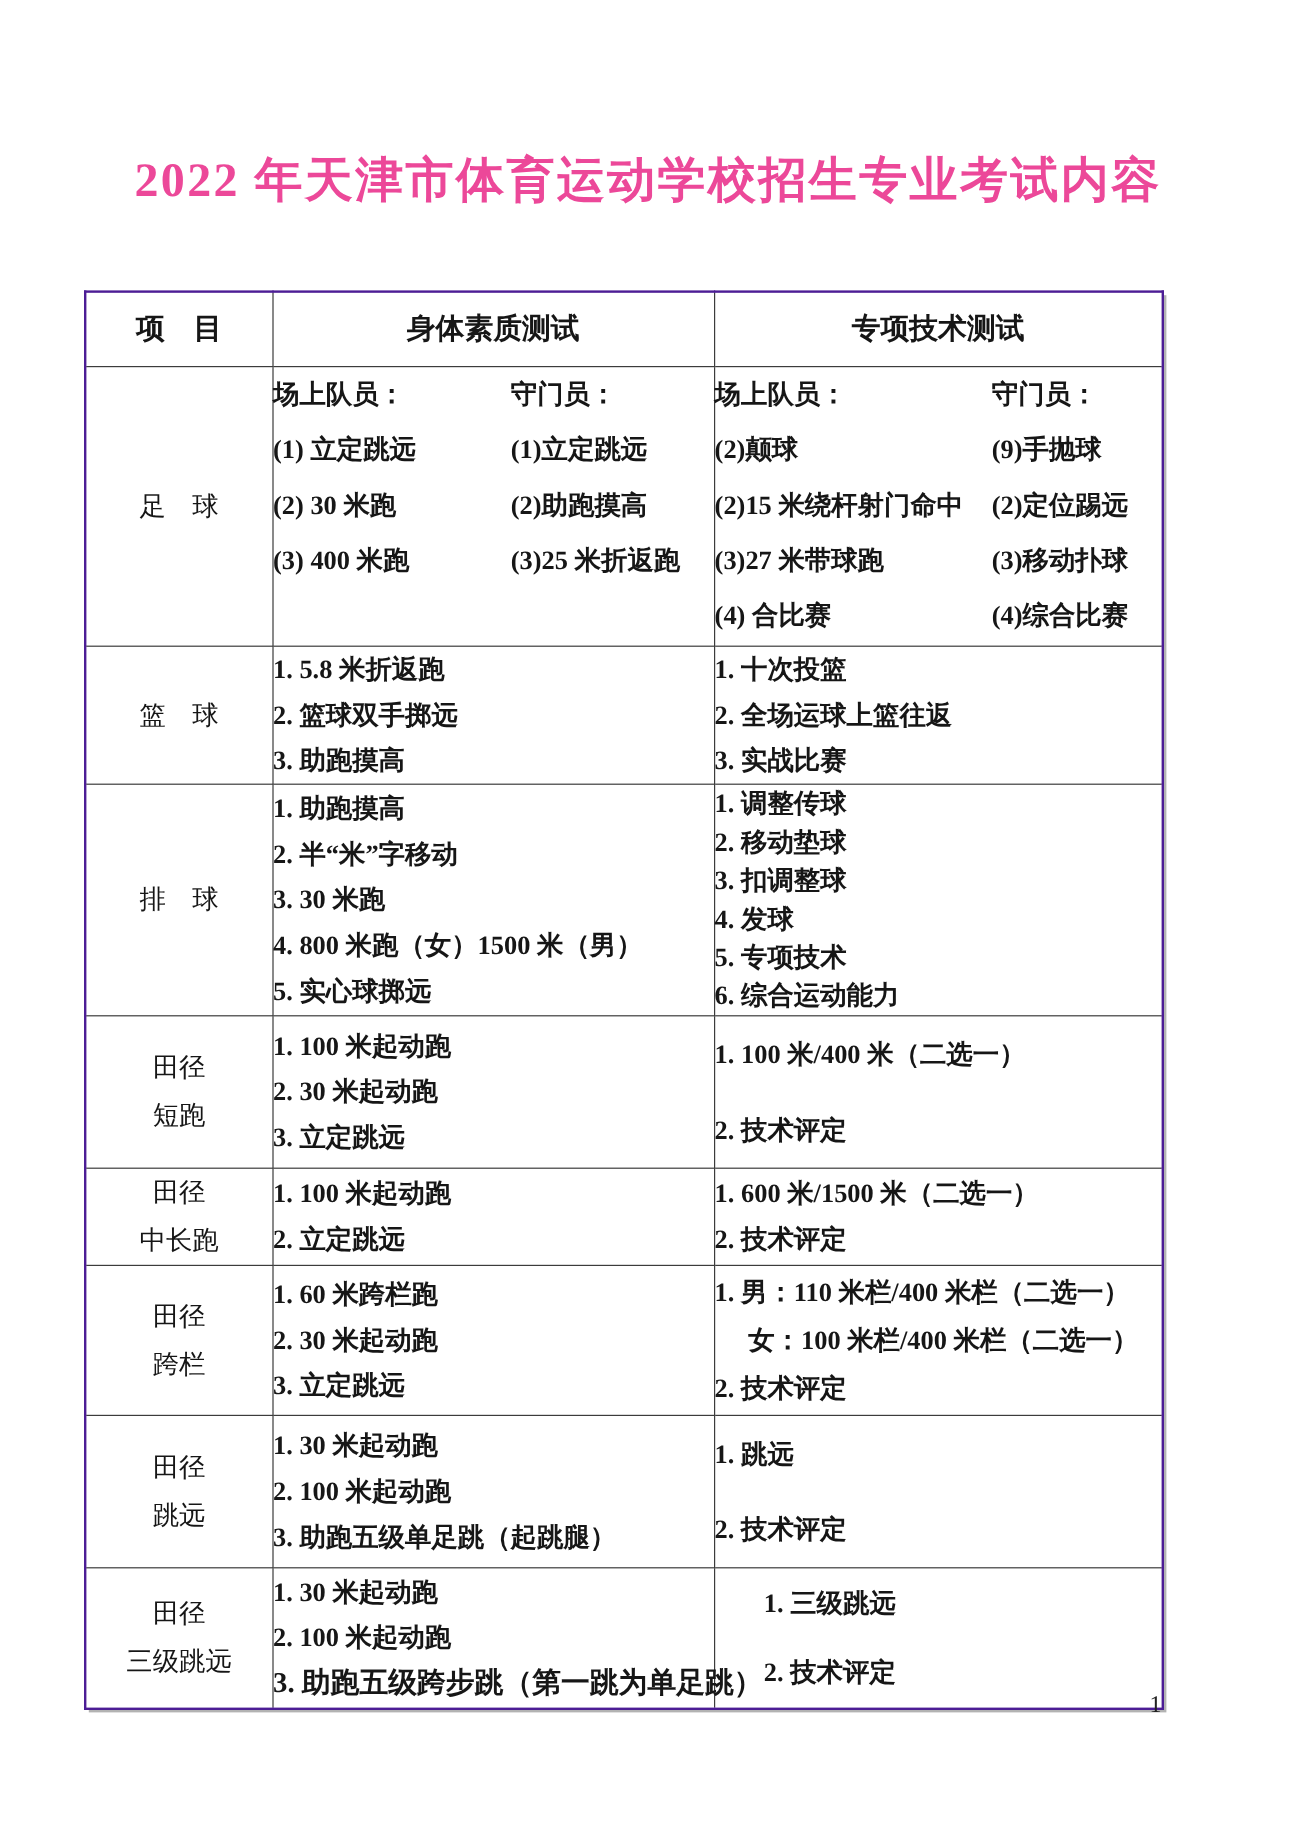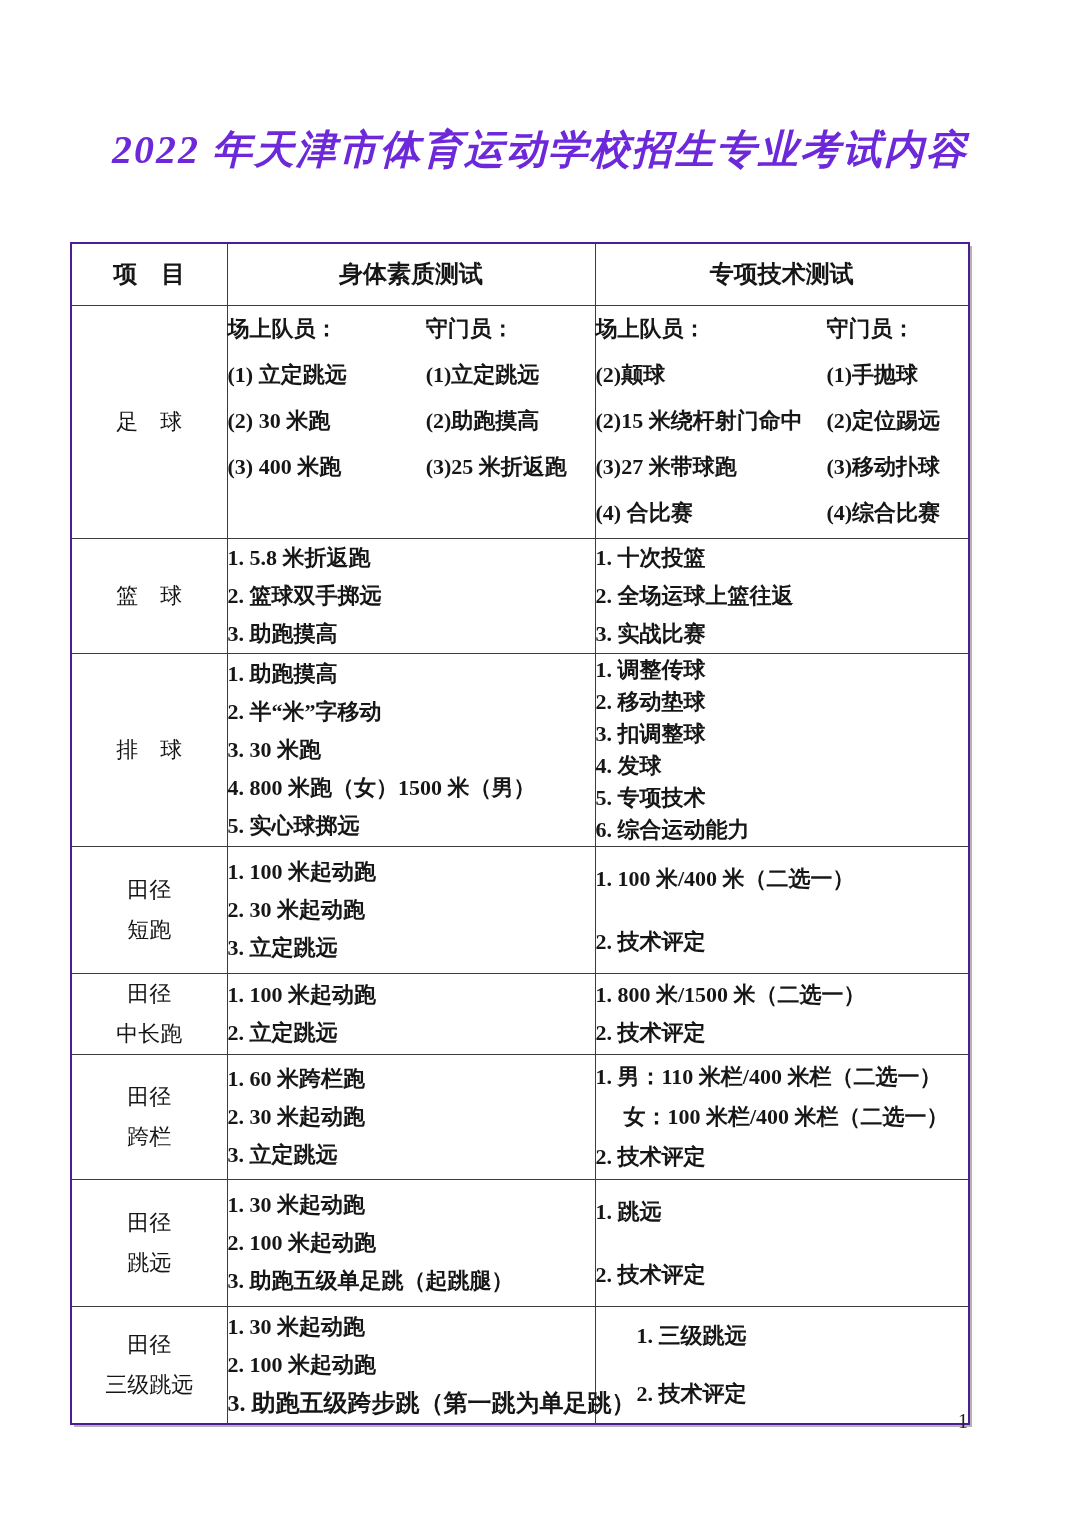--- a/index.html
+++ b/index.html
@@ -11,23 +11,22 @@
     color:#161616;
     overflow:hidden;
   }
   .doc-title{
     position:absolute;
     left:0;top:122px;width:1080px;
     text-align:center;
     font-size:40px;
     font-weight:700;
     letter-spacing:2px;
-    color:#6d28d9;
+    color:#ec4899;
     white-space:nowrap;
-    font-style:italic;
   }
   table.exam{
     position:absolute;
     left:70px;top:242px;
     width:898px;
     border-collapse:collapse;
     table-layout:fixed;
     box-shadow:3px 3px 0 -1px #b3b3b3;
   }
   table.exam td{
@@ -118,21 +117,21 @@
         <div class="twocol tech">
           <div>
             <div class="ln">场上队员：</div>
             <div class="ln">(2)颠球</div>
             <div class="ln">(2)15 米绕杆射门命中</div>
             <div class="ln">(3)27 米带球跑</div>
             <div class="ln">(4) 合比赛</div>
           </div>
           <div>
             <div class="ln">守门员：</div>
-            <div class="ln">(1)手抛球</div>
+            <div class="ln">(9)手抛球</div>
             <div class="ln">(2)定位踢远</div>
             <div class="ln">(3)移动扑球</div>
             <div class="ln">(4)综合比赛</div>
           </div>
         </div>
       </td>
     </tr>
 
     <tr style="height:110px">
       <td class="sport-cell">
@@ -190,21 +189,21 @@
     <tr style="height:79px">
       <td class="sport-cell">
         <div class="ln">田径</div>
         <div class="ln">中长跑</div>
       </td>
       <td class="cell lh38">
         <div class="ln">1. 100 米起动跑</div>
         <div class="ln">2. 立定跳远</div>
       </td>
       <td class="cell lh38">
-        <div class="ln">1. 800 米/1500 米（二选一）</div>
+        <div class="ln">1. 600 米/1500 米（二选一）</div>
         <div class="ln">2. 技术评定</div>
       </td>
     </tr>
 
     <tr style="height:125px">
       <td class="sport-cell">
         <div class="ln">田径</div>
         <div class="ln">跨栏</div>
       </td>
       <td class="cell lh38">

